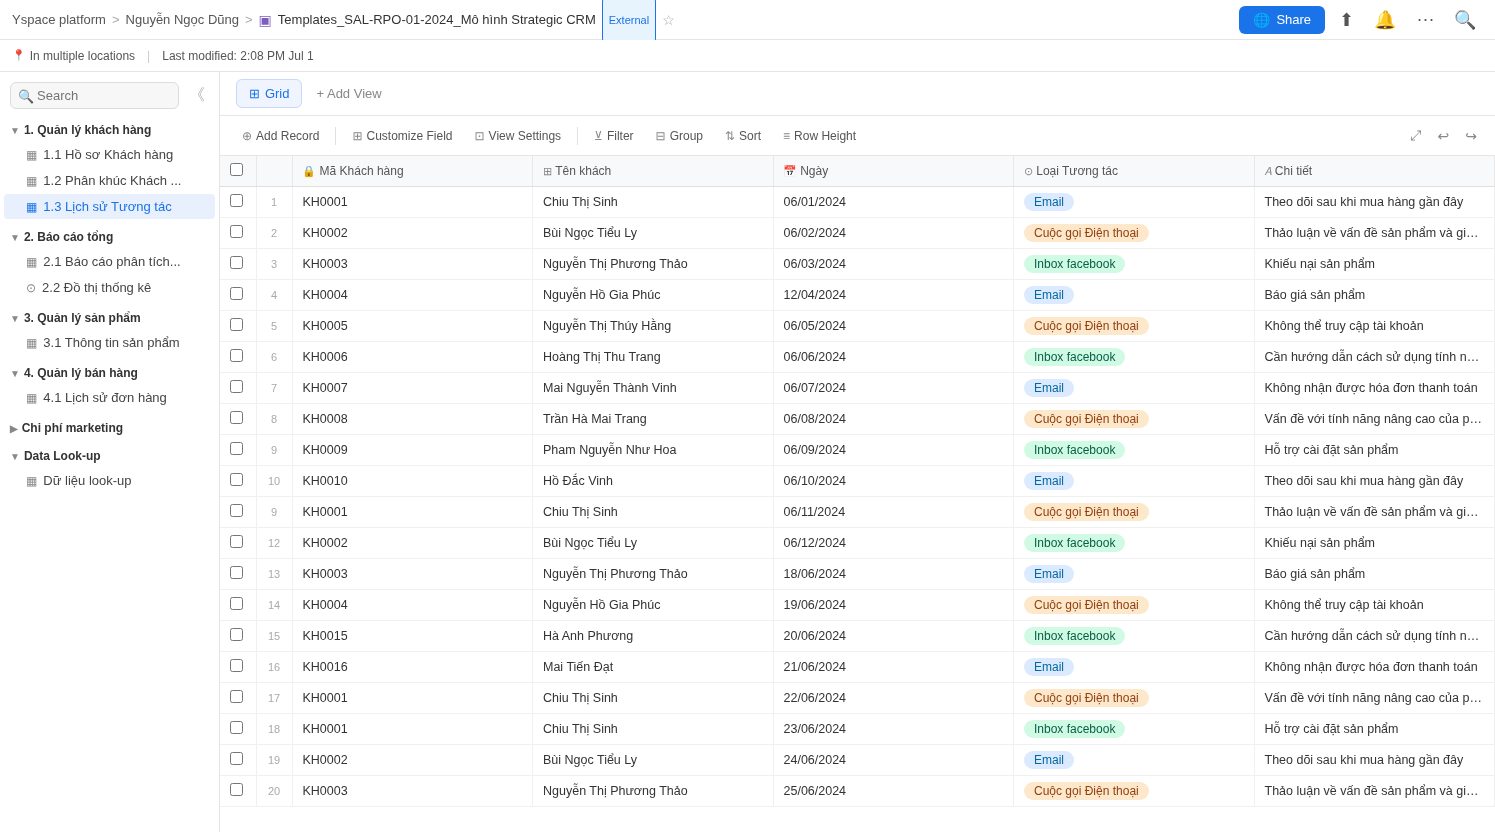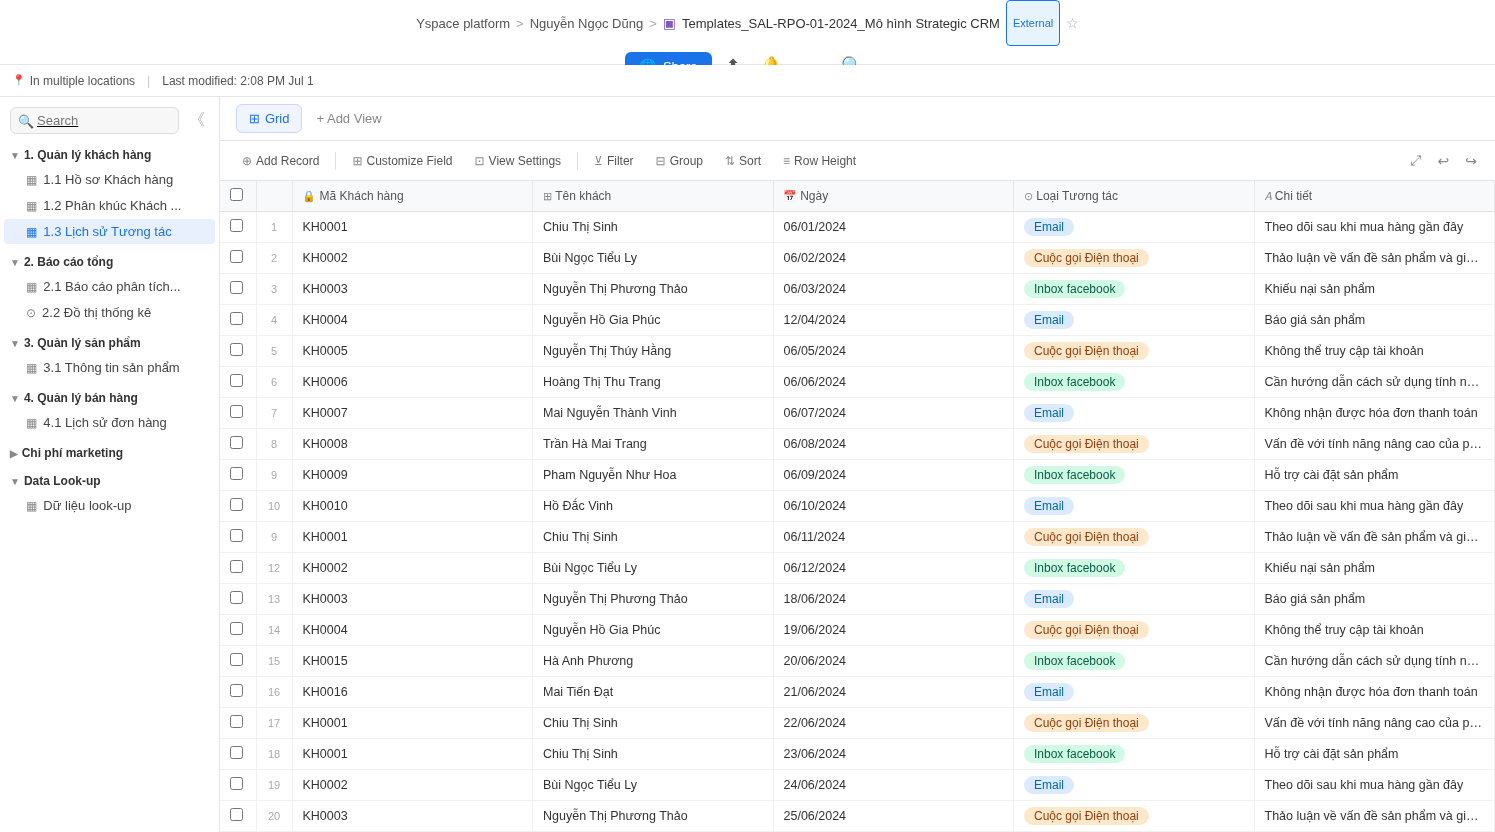--- a/index.html
+++ b/index.html
@@ -1,19 +1,19 @@
 <!DOCTYPE html>
 <html><head>
   <meta charset="utf-8">
   <style>
     * { box-sizing: border-box; margin: 0; padding: 0; }
     body { font-family: -apple-system, BlinkMacSystemFont, 'Segoe UI', sans-serif; font-size: 13px; background: #fff; color: #333; height: 832px; overflow: hidden; display: flex; flex-direction: column; }
 
     
-    .topbar { height: 65px; display: flex; align-items: center; padding: 0 12px; border-bottom: 1px solid #e5e5e5; background: #fff; gap: 5px; flex-shrink: 0; flex-direction: column; }
+    .topbar { height: 40px; display: flex; align-items: center; padding: 0 12px; border-bottom: 1px solid #e5e5e5; background: #fff; gap: 5px; flex-shrink: 0; }
     .topbar-breadcrumb { display: flex; align-items: center; gap: 6px; font-size: 13px; color: #555; flex: 1; }
     .topbar-breadcrumb span { color: #555; }
     .topbar-breadcrumb .sep { color: #aaa; }
     .topbar-breadcrumb .title { color: #333; font-weight: 500; }
     .topbar-breadcrumb .external-badge { background: #e8f4fd; color: #1a73e8; border: 1px solid #1a73e8; border-radius: 4px; padding: 16px 6px; font-size: 11px; }
     .topbar-breadcrumb .star { color: #aaa; font-size: 14px; cursor: pointer; }
     .topbar-actions { display: flex; align-items: center; gap: 8px; }
     .share-btn { background: #1a73e8; color: #fff; border: none; border-radius: 6px; padding: 6px 14px; font-size: 13px; cursor: pointer; display: flex; align-items: center; gap: 6px; }
     .share-btn .globe { font-size: 14px; }
     .icon-btn { background: none; border: none; cursor: pointer; color: #555; font-size: 18px; padding: 4px 6px; }
@@ -108,21 +108,21 @@
   <span>Last modified: 2:08 PM Jul 1</span>
 </div>
 
 <div class="main">
 
   <div class="sidebar">
     <div class="sidebar-search">
       <div class="sidebar-search-row">
         <div class="search-wrap" style="flex:1; position:relative;">
           <span class="search-icon">🔍</span>
-          <input type="text" style="width: 100%; border: 1px solid rgb(221, 221, 221); border-radius: 6px; padding: 5px 10px 5px 26px; font-size: 13px; background: rgb(247, 247, 247); outline: none; text-decoration: underline;" placeholder="Search">
+          <input type="text" style="width: 100%; border: 1px solid rgb(221, 221, 221); border-radius: 6px; padding: 5px 10px 5px 26px; font-size: 13px; background: rgb(247, 247, 247); outline: none;" placeholder="Search">
         </div>
         <button class="sidebar-collapse-btn" style="margin-left:6px;">《</button>
       </div>
     </div>
 
     <div class="sidebar-section">
       <div class="sidebar-section-header">
         <span class="arrow">▼</span>
         <span>1. Quản lý khách hàng</span>
       </div>

